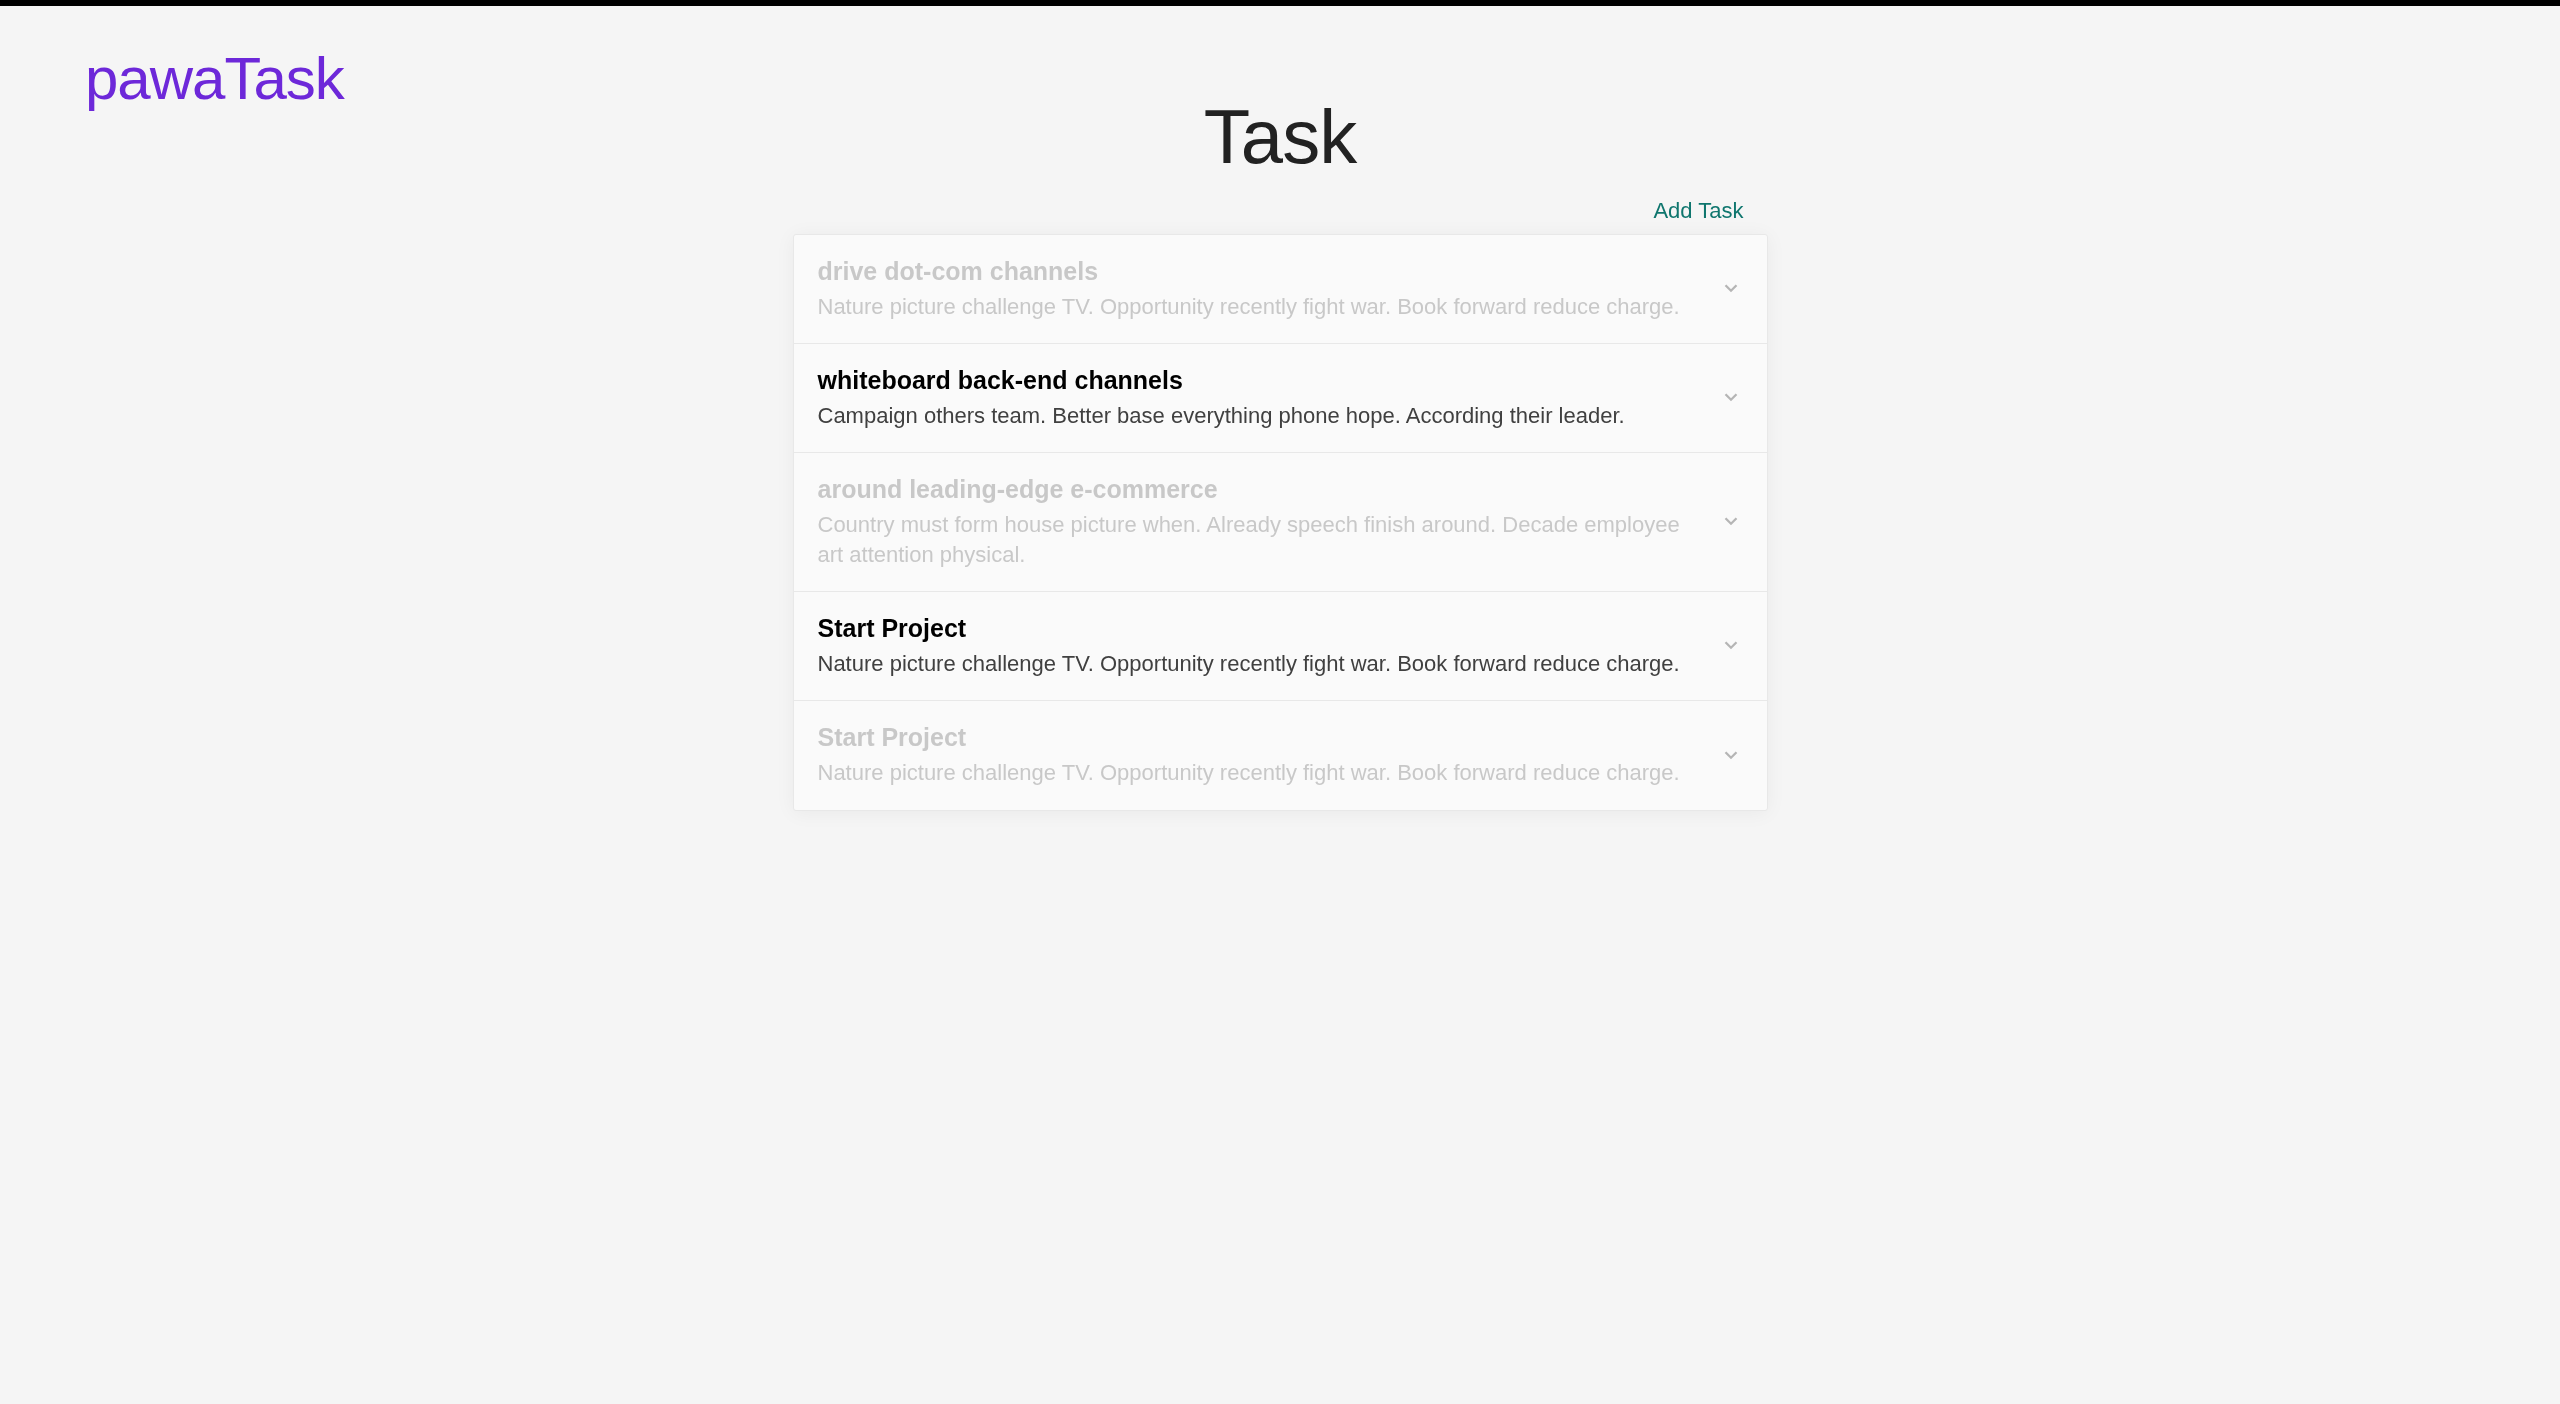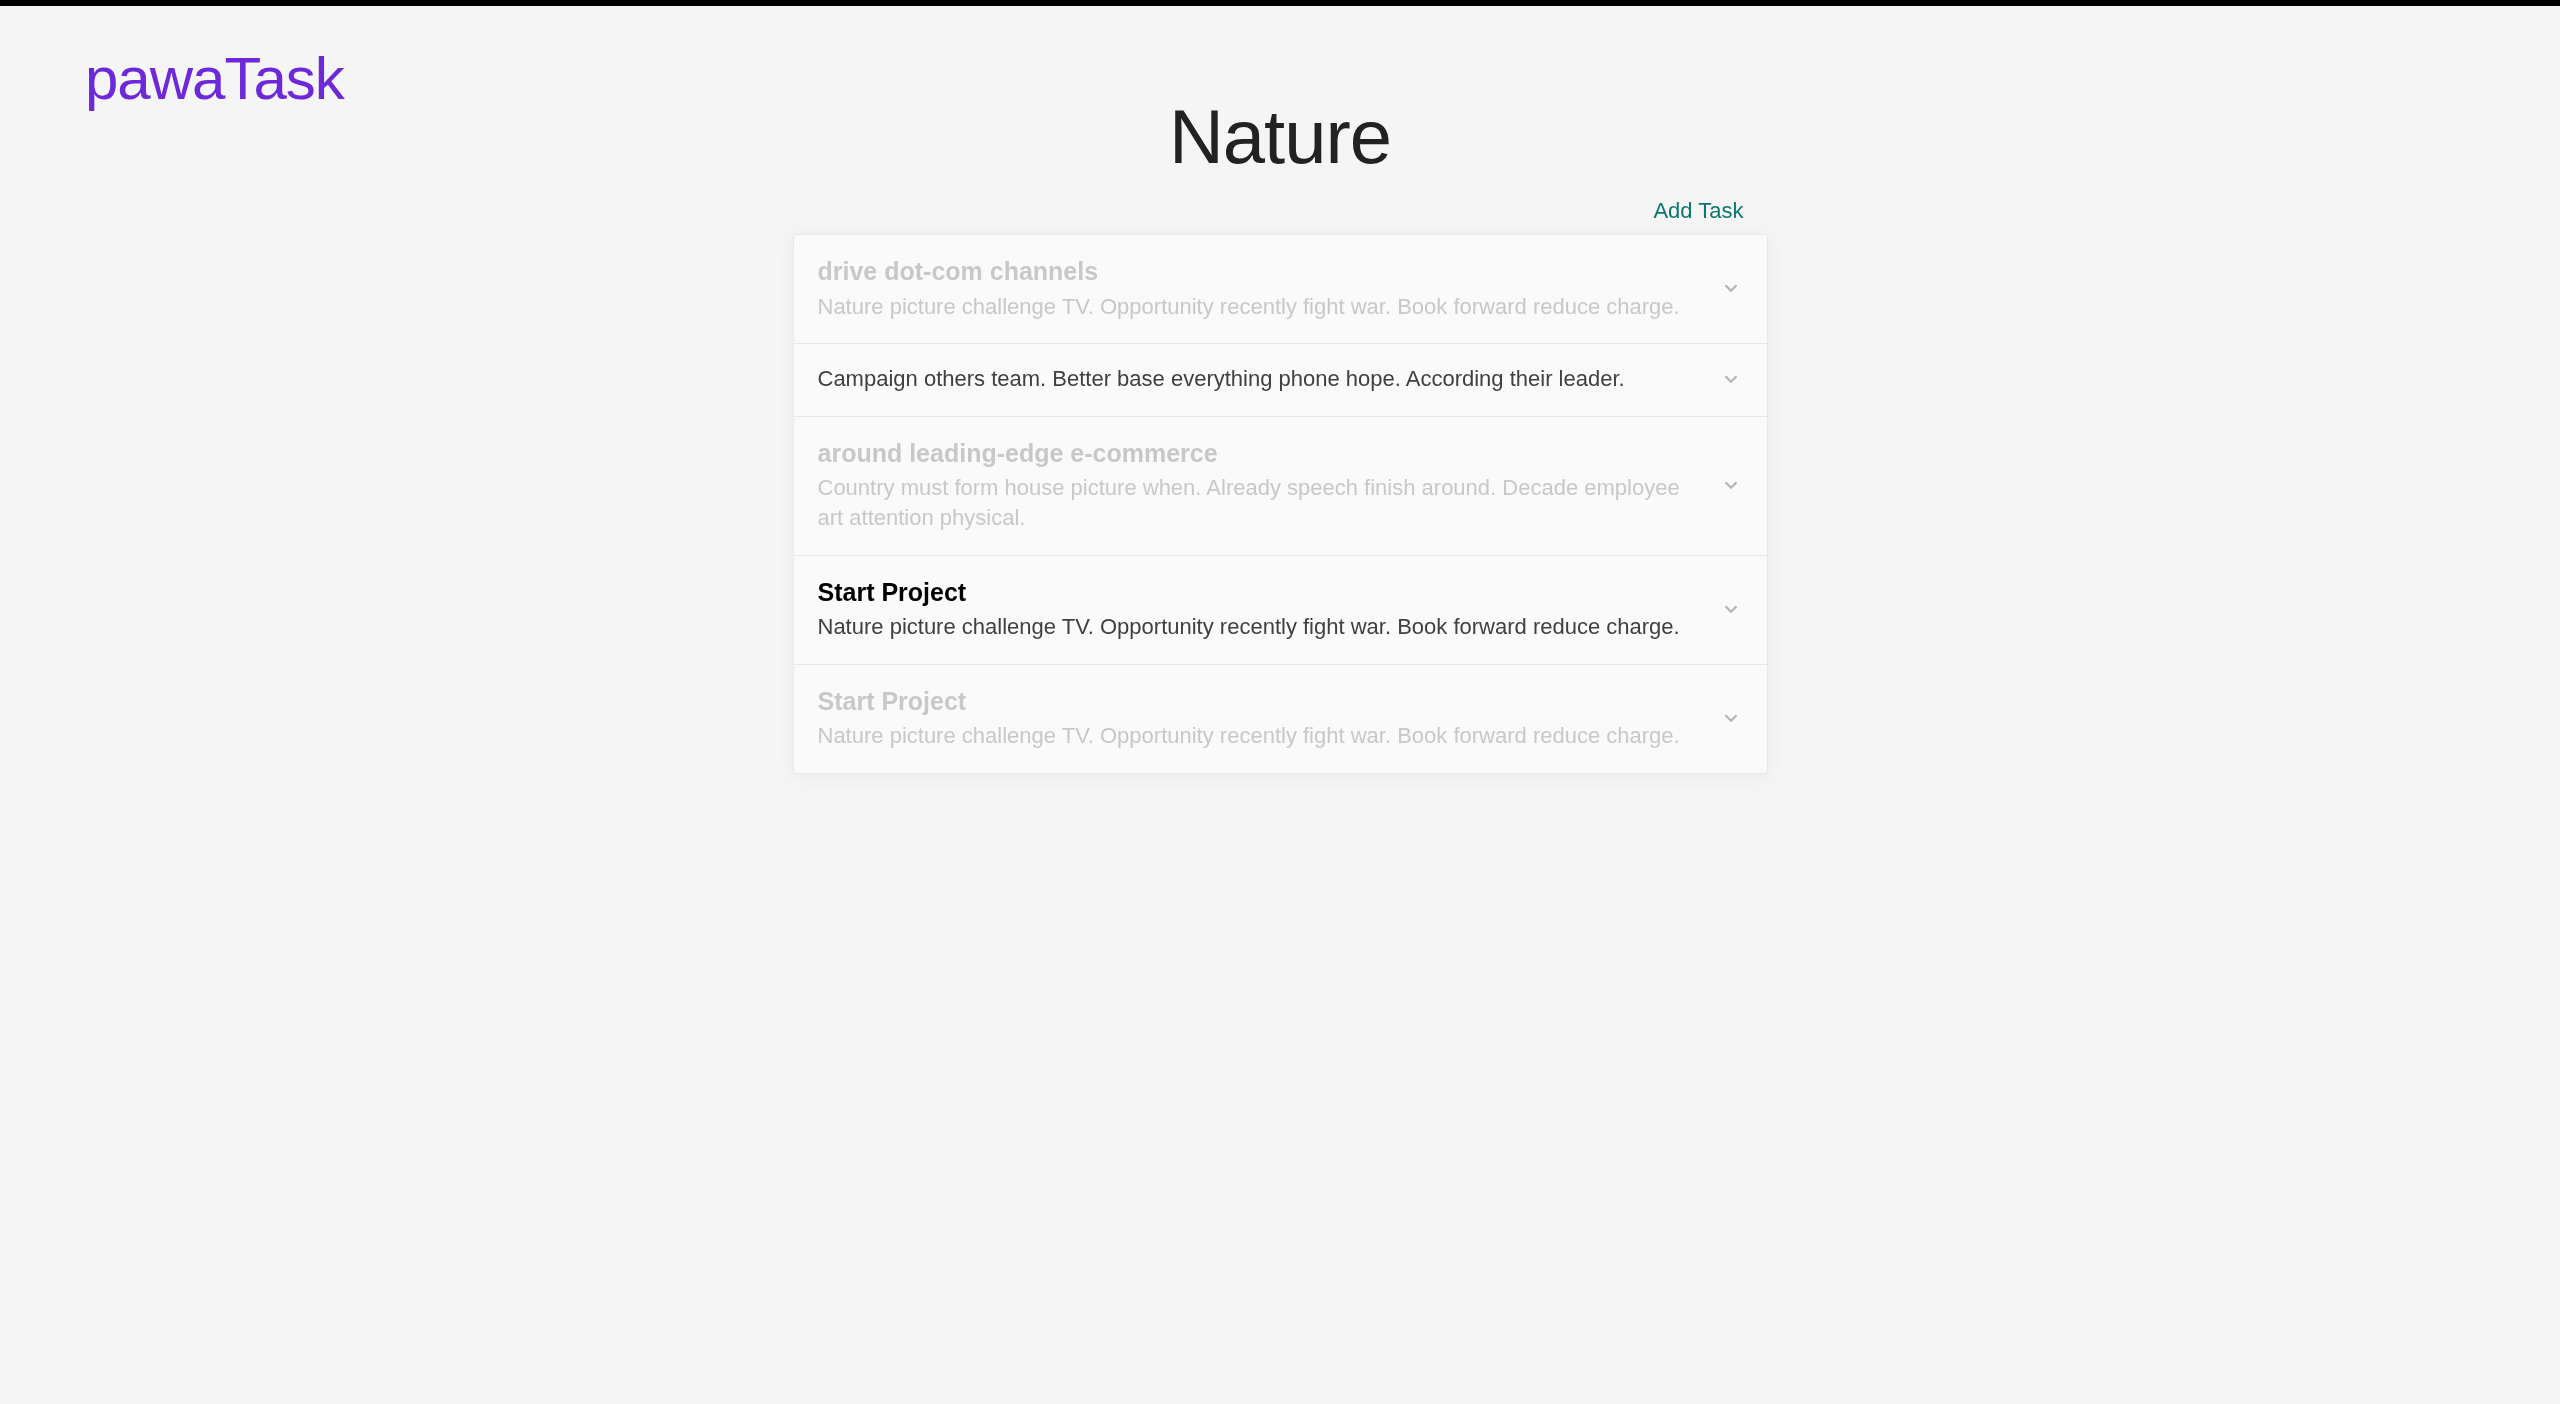--- a/index.html
+++ b/index.html
@@ -131,21 +131,21 @@
 <body>
 
 <div class="top-bar"></div>
 
 <div class="page-wrapper">
 
   <div class="app-title">pawaTask</div>
 
   <div class="main-container">
 
-    <h1 class="page-heading">Nature</h1>
+    <h1 class="page-heading">Task</h1>
 
     <div class="add-task-row">
       <a class="add-task-link">Add Task</a>
     </div>
 
     <div class="task-list">
 
       <div class="task-item dimmed">
         <div class="task-content">
           <div class="task-title">drive dot-com channels</div>
@@ -153,20 +153,21 @@
         </div>
         <div class="chevron">
           <svg viewBox="0 0 24 24">
               <polyline points="6 9 12 15 18 9"></polyline>
             </svg>
         </div>
       </div>
 
       <div class="task-item">
         <div class="task-content">
+          <div class="task-title">whiteboard back-end channels</div>
           <div class="task-description">Campaign others team. Better base everything phone hope. According their leader.</div>
         </div>
         <div class="chevron">
           <svg viewBox="0 0 24 24">
               <polyline points="6 9 12 15 18 9"></polyline>
             </svg>
         </div>
       </div>
 
       <div class="task-item dimmed">

